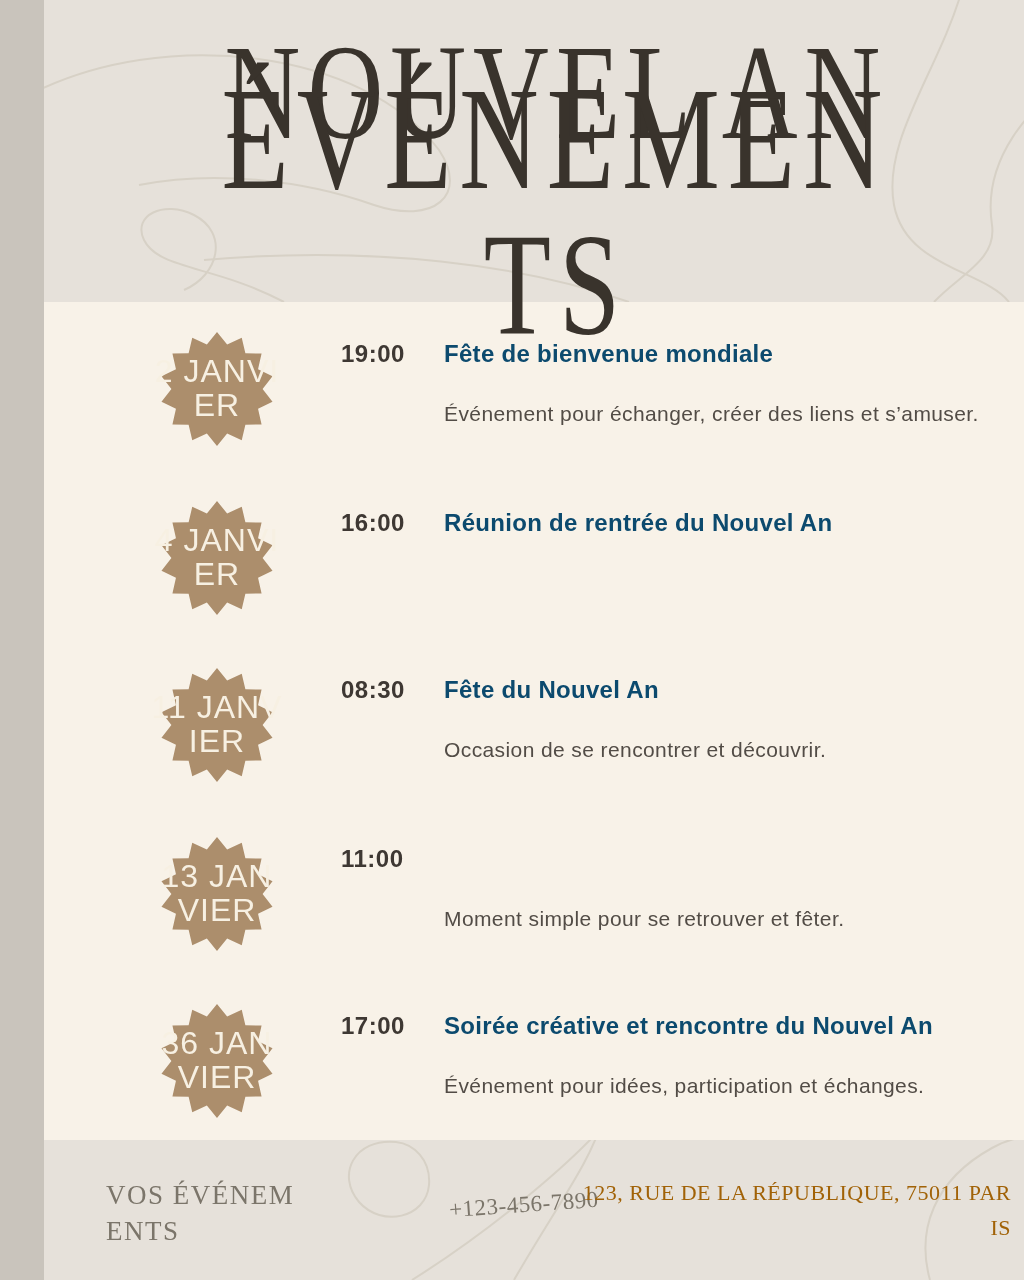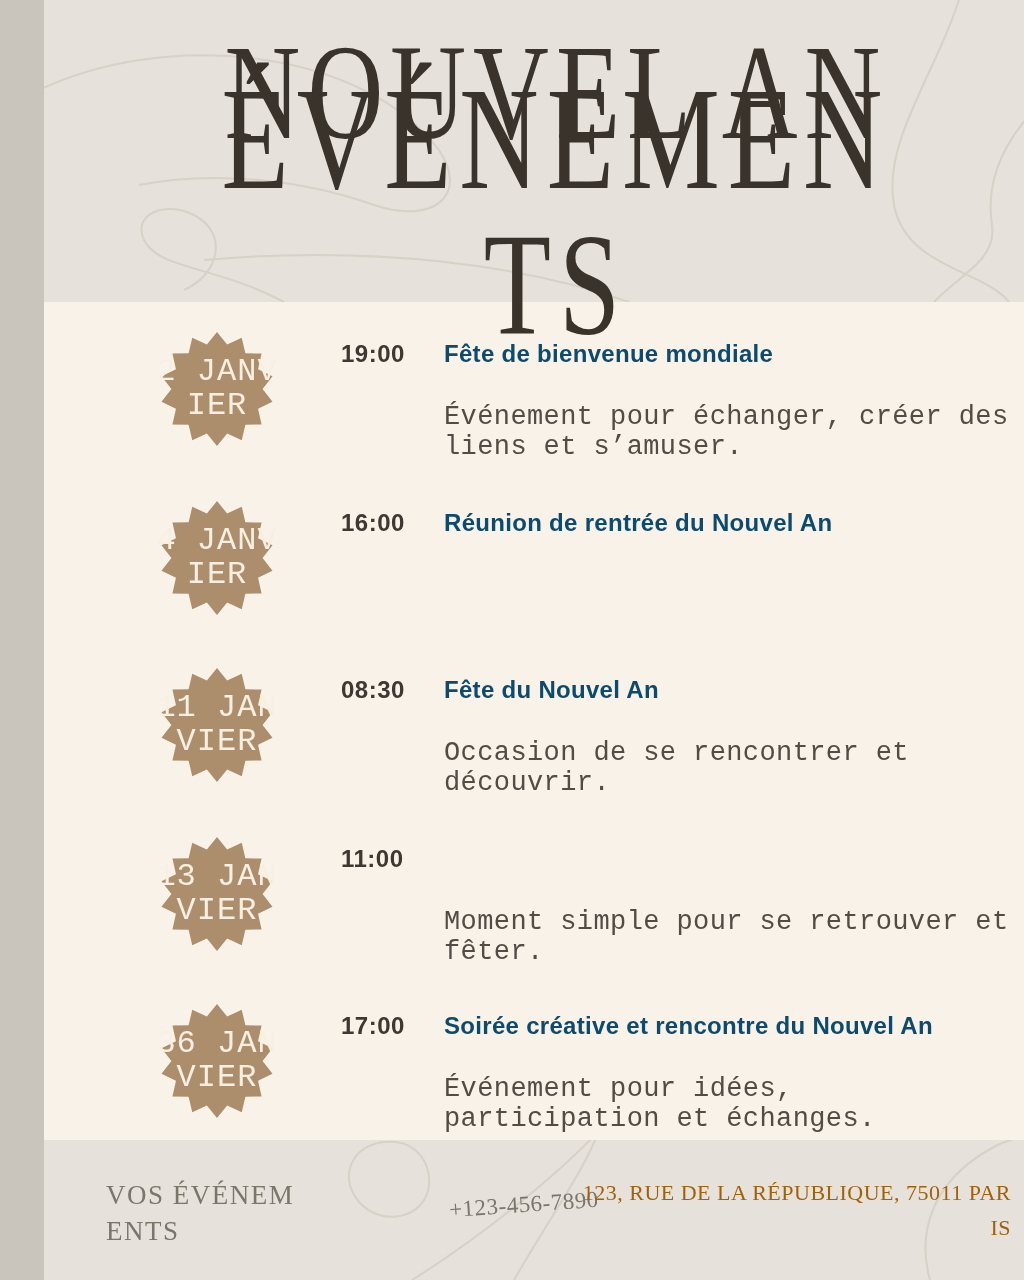--- a/index.html
+++ b/index.html
@@ -34,29 +34,29 @@
   .badge-star{
     position:absolute;inset:0;background:#ac8e6c;
     clip-path:polygon(50% 0%,58.9% 11%,71.7% 5%,74.9% 18.7%,89.1% 18.8%,86% 32.6%,
       98.7% 38.9%,90% 50%,98.7% 61.1%,86% 67.4%,89.1% 81.2%,74.9% 81.3%,71.7% 95%,
       58.9% 89%,50% 100%,41.1% 89%,28.3% 95%,25.1% 81.3%,10.9% 81.2%,14% 67.4%,
       1.3% 61.1%,10% 50%,1.3% 38.9%,14% 32.6%,10.9% 18.8%,25.1% 18.7%,28.3% 5%,41.1% 11%);
   }
   .badge-date{
     position:relative;z-index:2;flex:0 0 auto;width:132px;
     text-align:center;word-break:break-all;
-    font-family:Liberation Mono, monospace;font-size:32px;line-height:1.06;
+    font-family:Liberation Sans, sans-serif;font-size:32px;line-height:1.06;
     color:#f7f0e2;letter-spacing:1px;
   }
   .time{position:absolute;left:297px;top:10px;
         font-size:24px;font-weight:700;letter-spacing:.5px;color:#3e3833;}
   .etitle{position:absolute;left:400px;top:10px;width:560px;
         font-size:24px;font-weight:700;letter-spacing:.3px;color:#0c4a6e;}
   .edesc{position:absolute;left:400px;top:72px;width:580px;
-        font-size:27px;font-weight:400;letter-spacing:.4px;color:#524c46;font-family:Liberation Mono, monospace;}
+        font-size:21px;font-weight:400;letter-spacing:.4px;color:#524c46;}
   
   .brand{
     position:absolute;left:62px;top:1178px;width:200px;z-index:2;
     font-family:Liberation Serif, serif;font-size:27px;letter-spacing:1.5px;
     line-height:1.32;word-break:break-all;color:#7b756a;
   }
   .phone{
     position:absolute;left:405px;top:1192px;z-index:2;white-space:nowrap;
     font-family:"Liberation Serif",serif;font-size:23px;letter-spacing:.5px;
     color:#7b756a;transform:rotate(-4deg);

